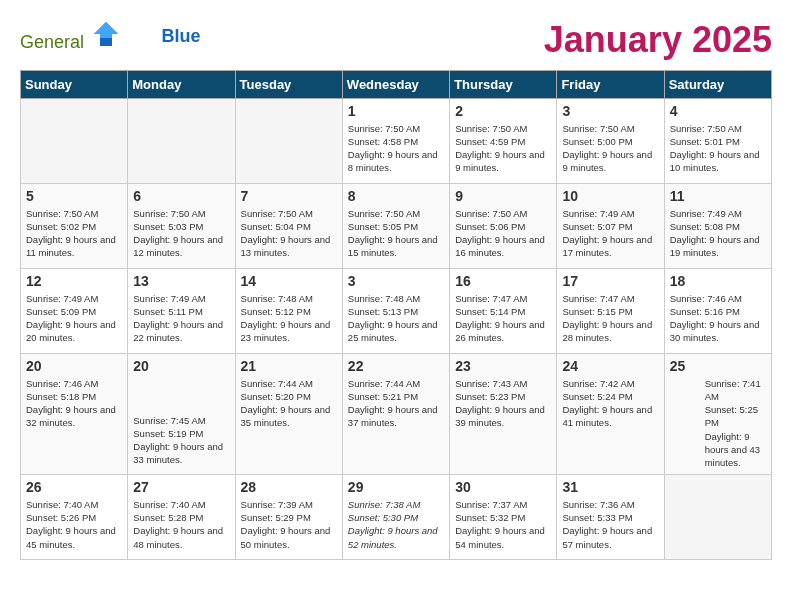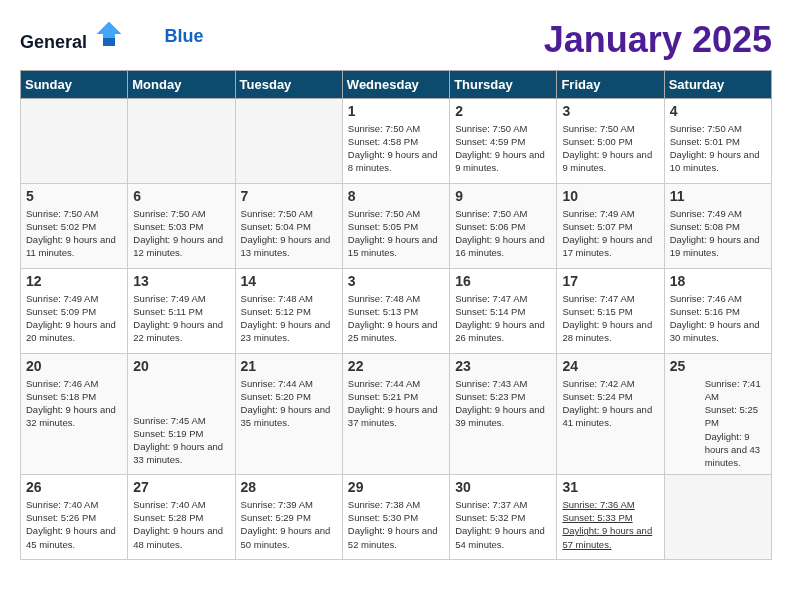--- a/index.html
+++ b/index.html
@@ -15,41 +15,41 @@
       justify-content: space-between;
       align-items: flex-start;
       margin-bottom: 10px;
     }
     .logo {
       display: flex;
       align-items: center;
     }
     .logo-text-general {
       font-size: 18px;
-      font-weight: bold;
-      color: #0f172a;
+      font-weight: normal;
+      color: #4d7c0f;
     }
     .logo-text-blue {
       font-size: 18px;
       font-weight: bold;
       color: #1565c0;
       margin-left: 42px;
     }
     .logo-icon {
       width: 28px;
       height: 28px;
       margin-left: 3px;
     }
     .title-area {
       text-align: right;
     }
     .calendar-title {
       font-size: 36px;
       font-weight: bold;
-      color: #4c1d95;
+      color: #be185d;
       line-height: 1.1;
     }
     .calendar-subtitle {
       font-size: 16px;
       color: #555;
     }
     table {
       width: 100%;
       border-collapse: collapse;
       table-layout: fixed;
@@ -300,32 +300,32 @@
 Daylight: 9 hours and 48 minutes.</div>
         </td>
         <td>
           <div class="day-number">28</div>
           <div class="day-info" style="white-space: pre-line;">Sunrise: 7:39 AM
 Sunset: 5:29 PM
 Daylight: 9 hours and 50 minutes.</div>
         </td>
         <td>
           <div class="day-number">29</div>
-          <div class="day-info" style="white-space: pre-line;">Sunrise: 7:38 AM
+          <div class="day-info" style="white-space: pre-line; font-style: italic;">Sunrise: 7:38 AM
 Sunset: 5:30 PM
 Daylight: 9 hours and 52 minutes.</div>
         </td>
         <td>
           <div class="day-number">30</div>
           <div class="day-info" style="white-space: pre-line;">Sunrise: 7:37 AM
 Sunset: 5:32 PM
 Daylight: 9 hours and 54 minutes.</div>
         </td>
         <td>
           <div class="day-number">31</div>
-          <div class="day-info" style="white-space: pre-line; text-decoration: underline;">Sunrise: 7:36 AM
+          <div class="day-info" style="white-space: pre-line;">Sunrise: 7:36 AM
 Sunset: 5:33 PM
 Daylight: 9 hours and 57 minutes.</div>
         </td>
         <td class="empty"></td>
       </tr>
     </tbody>
 </table>
 
 </body></html>

